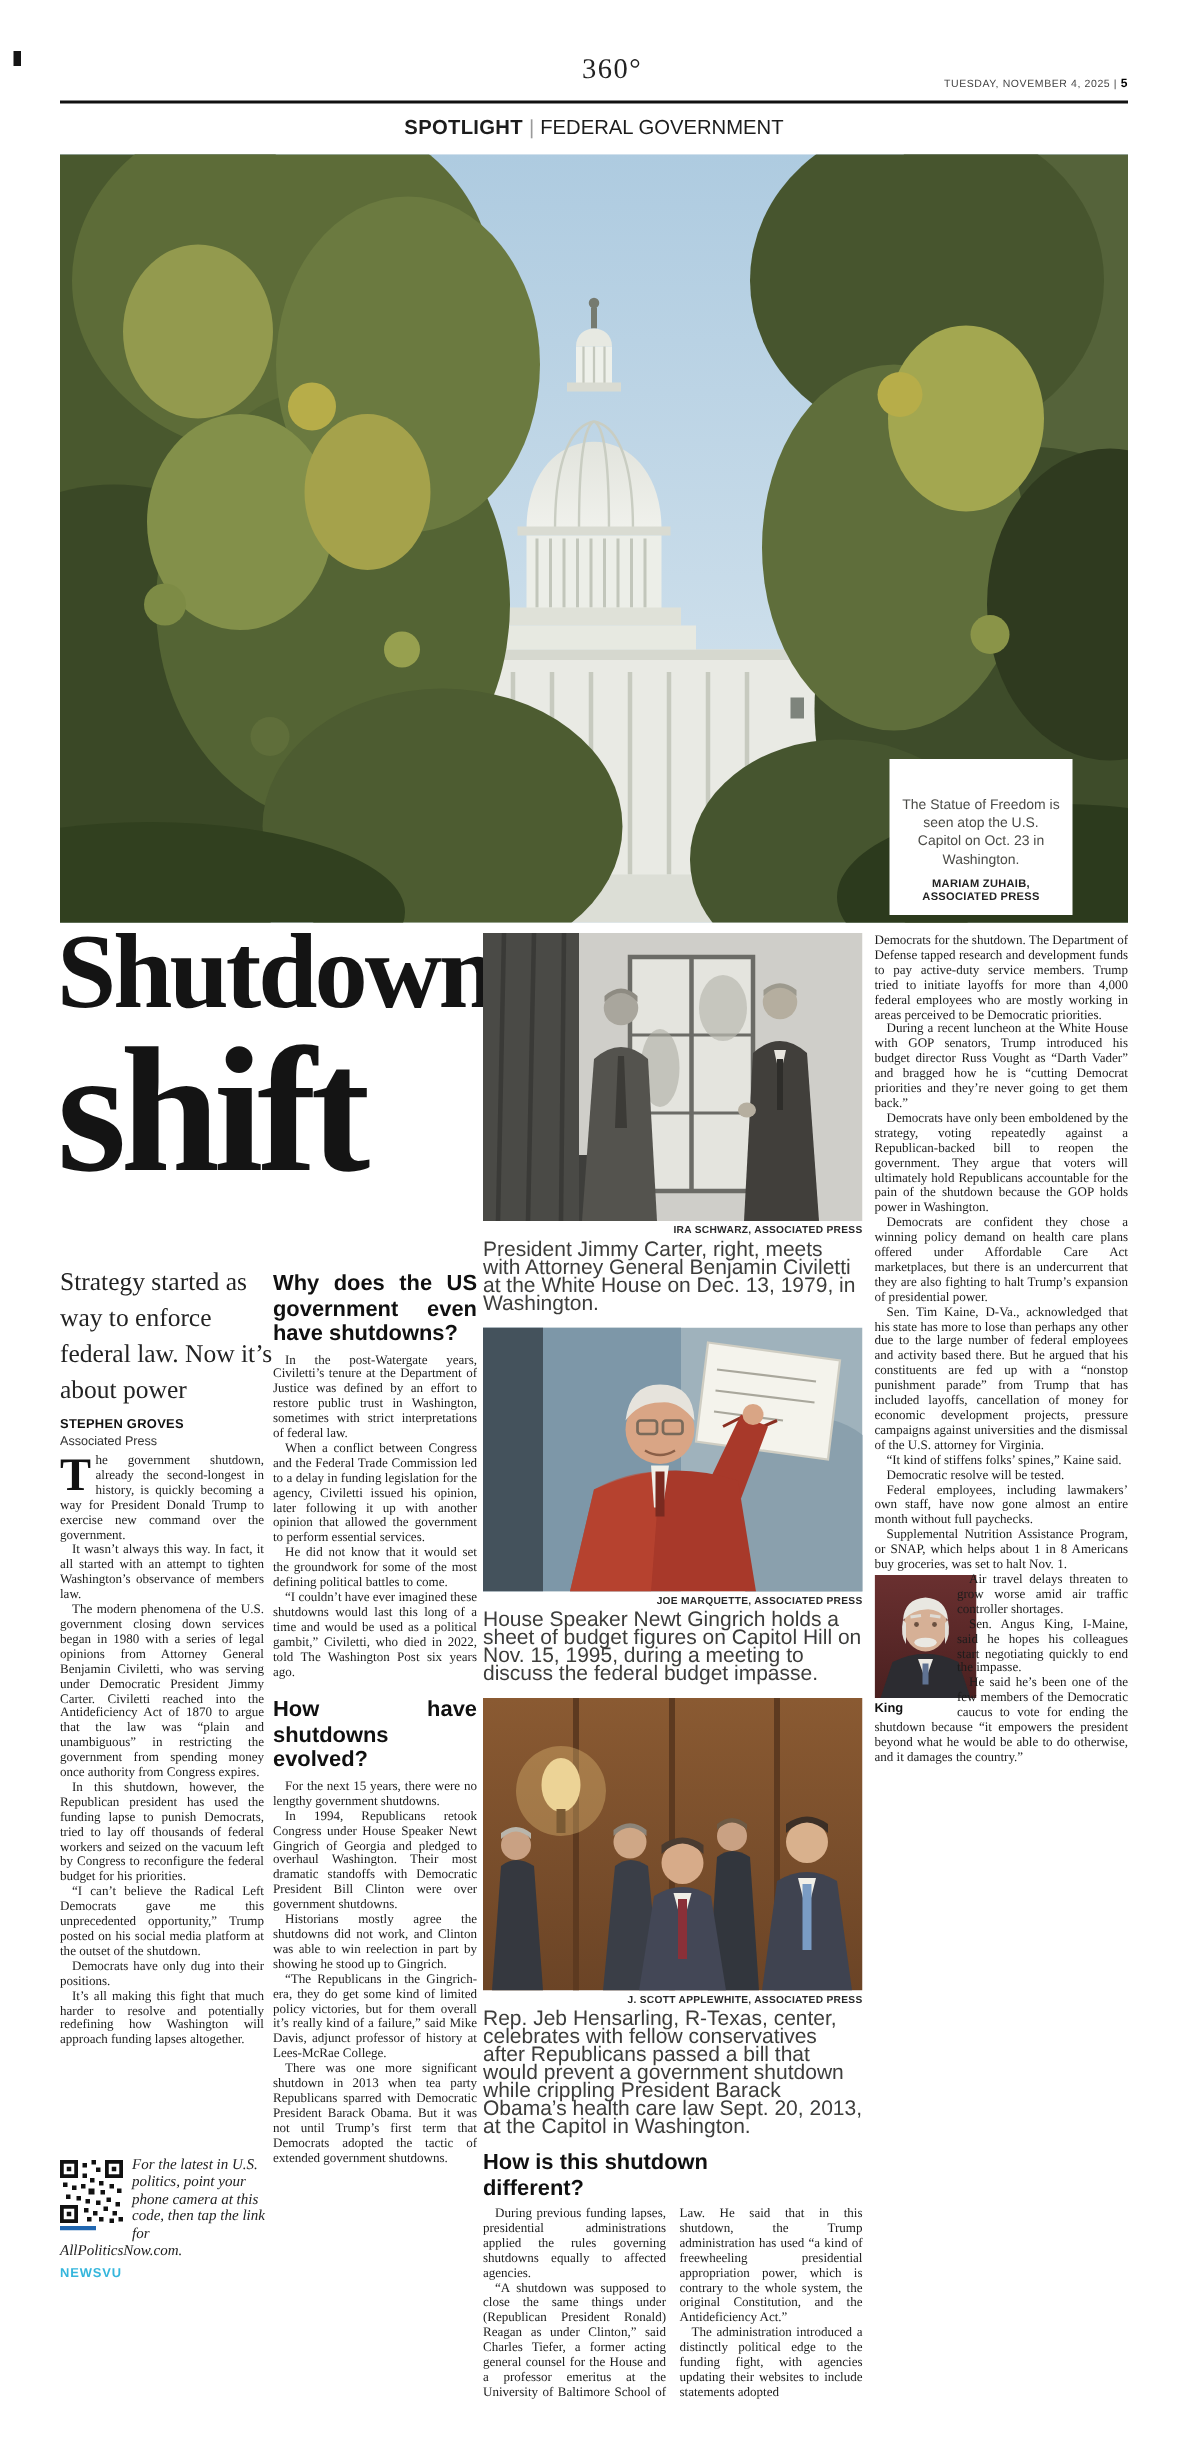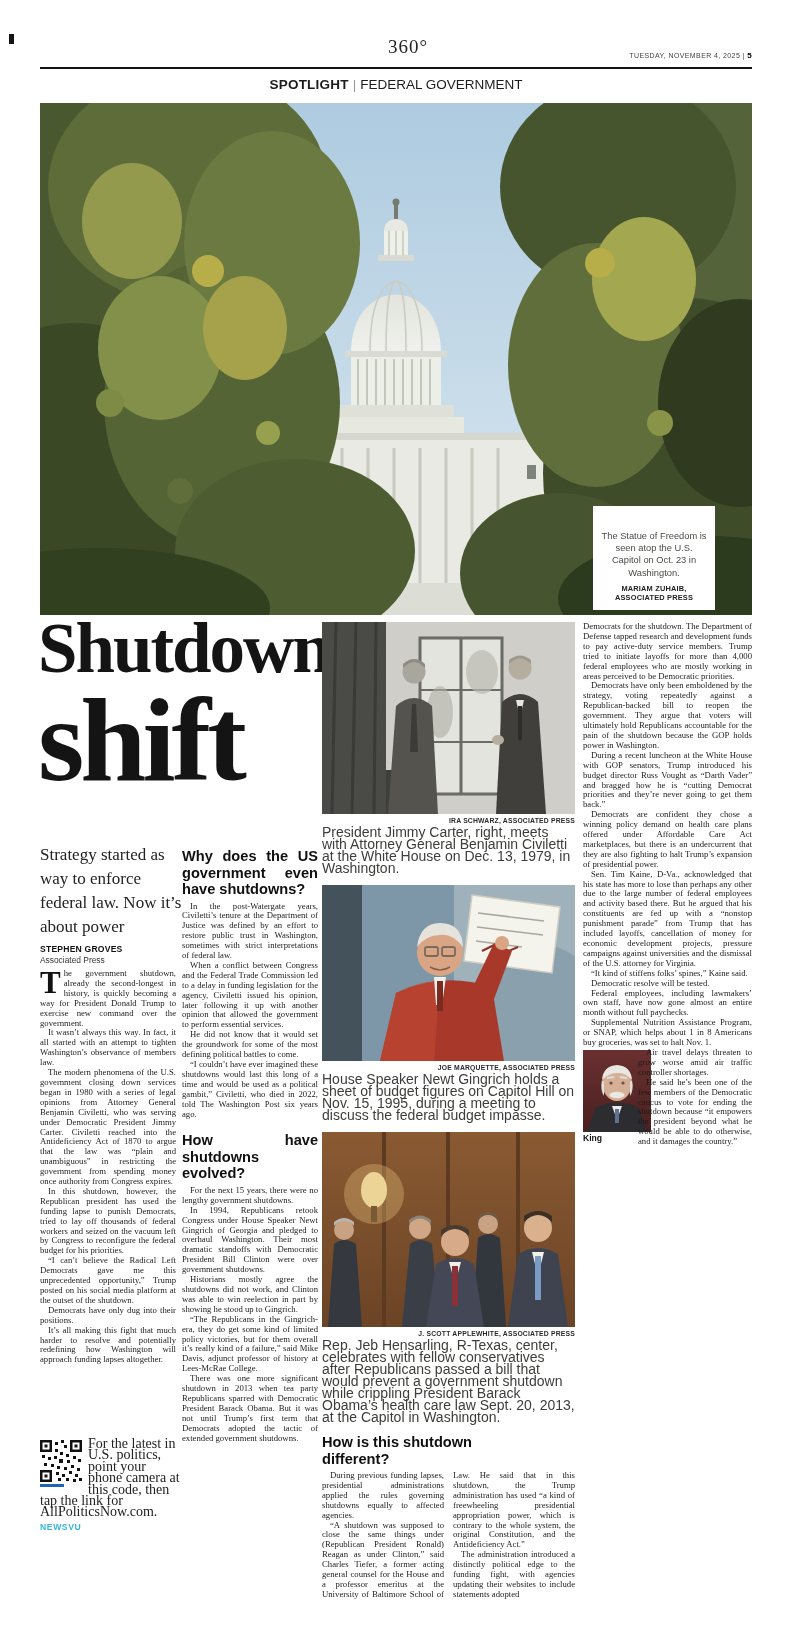--- a/index.html
+++ b/index.html
@@ -66,21 +66,21 @@
 
   .col5 { position:absolute; left:583px; top:622px; width:169px; height:1010px; overflow:hidden; }
   .king-fig { float:left; width:48px; margin:2px 7px 2px 0; }
   .king-fig svg { display:block; width:68px; height:82px; }
   .king-label { font-family:"Liberation Sans", sans-serif; font-weight:bold; font-size:8.6px;
                 color:#111; margin-top:2px; }
 
   
   .promo { position:absolute; left:40px; top:1438px; width:142px; }
   .promo .qr { float:left; margin:2px 6px 2px 0; }
-  .promo .txt { font-size:14px; line-height:11.4px; color:#222; }
+  .promo .txt { font-style:italic; font-size:10px; line-height:11.4px; color:#222; }
   .newsvu { clear:both; padding-top:4px; font-family:"Liberation Sans", sans-serif;
             font-weight:bold; font-size:8.6px; letter-spacing:.6px; }
 </style>
 </head>
 <body>
 
 <div class="page">
 
   <div class="reg-mark"></div>
   <div class="brand">360°</div>
@@ -423,22 +423,22 @@
     <div class="sec-h">How is this shutdown different?</div>
     <div class="two-col bodytext">
       <p>During previous funding lapses, presidential administrations applied the rules governing shutdowns equally to affected agencies.</p>
       <p>“A shutdown was supposed to close the same things under (Republican President Ronald) Reagan as under Clinton,” said Charles Tiefer, a former acting general counsel for the House and a professor emeritus at the University of Baltimore School of Law. He said that in this shutdown, the Trump administration has used “a kind of freewheeling presidential appropriation power, which is contrary to the whole system, the original Constitution, and the Antideficiency Act.”</p>
       <p>The administration introduced a distinctly political edge to the funding fight, with agencies updating their websites to include statements adopted</p>
     </div>
   </div>
 
   <div class="col5 bodytext">
     <p class="noindent">Democrats for the shutdown. The Department of Defense tapped research and development funds to pay active-duty service members. Trump tried to initiate layoffs for more than 4,000 federal employees who are mostly working in areas perceived to be Democratic priorities.</p>
+    <p>During a recent luncheon at the White House with GOP senators, Trump introduced his budget director Russ Vought as “Darth Vader” and bragged how he is “cutting Democrat priorities and they’re never going to get them back.”</p>
     <p>Democrats have only been emboldened by the strategy, voting repeatedly against a Republican-backed bill to reopen the government. They argue that voters will ultimately hold Republicans accountable for the pain of the shutdown because the GOP holds power in Washington.</p>
-    <p>During a recent luncheon at the White House with GOP senators, Trump introduced his budget director Russ Vought as “Darth Vader” and bragged how he is “cutting Democrat priorities and they’re never going to get them back.”</p>
     <p>Democrats are confident they chose a winning policy demand on health care plans offered under Affordable Care Act marketplaces, but there is an undercurrent that they are also fighting to halt Trump’s expansion of presidential power.</p>
     <p>Sen. Tim Kaine, D-Va., acknowledged that his state has more to lose than perhaps any other due to the large number of federal employees and activity based there. But he argued that his constituents are fed up with a “nonstop punishment parade” from Trump that has included layoffs, cancellation of money for economic development projects, pressure campaigns against universities and the dismissal of the U.S. attorney for Virginia.</p>
     <p>“It kind of stiffens folks’ spines,” Kaine said.</p>
     <p>Democratic resolve will be tested.</p>
     <p>Federal employees, including lawmakers’ own staff, have now gone almost an entire month without full paychecks.</p>
     <p>Supplemental Nutrition Assistance Program, or SNAP, which helps about 1 in 8 Americans buy groceries, was set to halt Nov. 1.</p>
 
     <div class="king-fig">
       <svg viewBox="0 0 68 82">
         <defs>
@@ -458,16 +458,17 @@
         <ellipse cx="34" cy="45" rx="7.5" ry="3.2" fill="#eae8e2"></ellipse>
         <g fill="#6a5040">
             <circle cx="28" cy="33" r="1.6"></circle>
             <circle cx="40" cy="33" r="1.6"></circle>
           </g>
         <path d="M24,28 L31,27 M37,27 L44,28" stroke="#dedcd6" stroke-width="2"></path>
       </svg>
       <div class="king-label">King</div>
     </div>
     <p>Air travel delays threaten to grow worse amid air traffic controller shortages.</p>
+    <p>Sen. Angus King, I-Maine, said he hopes his colleagues start negotiating quickly to end the impasse.</p>
     <p>He said he’s been one of the few members of the Democratic caucus to vote for ending the shutdown because “it empowers the president beyond what he would be able to do otherwise, and it damages the country.”</p>
   </div>
 
 </div>
 
 </body></html>

